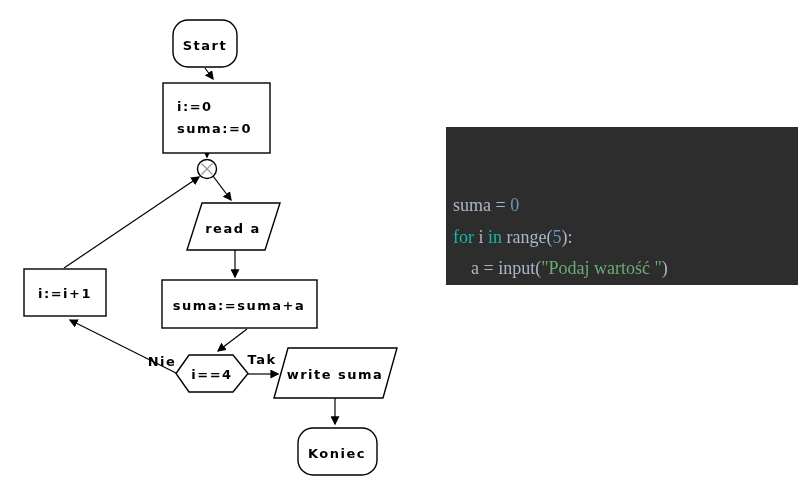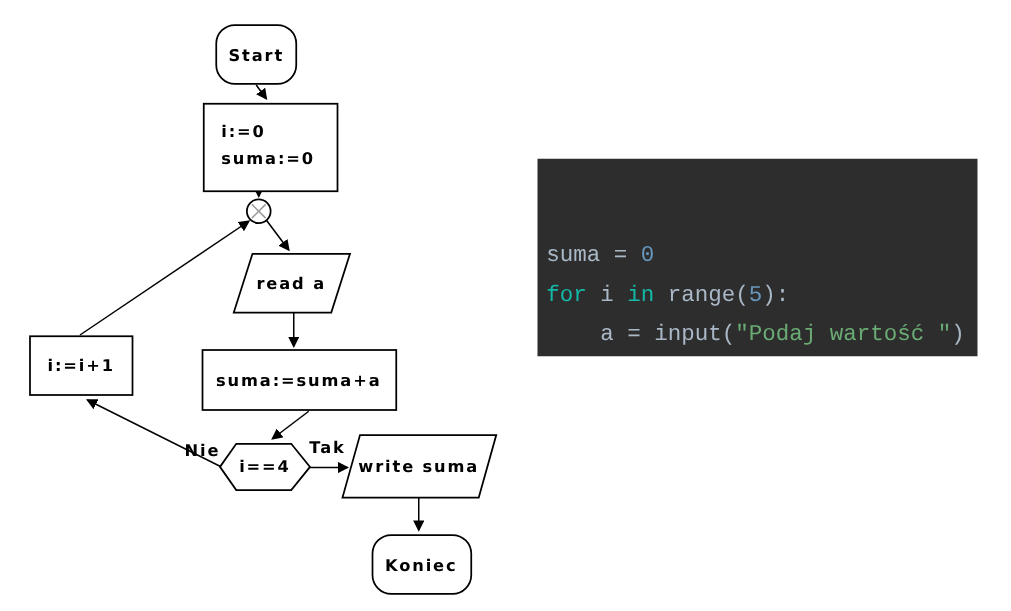--- a/index.html
+++ b/index.html
@@ -20,26 +20,26 @@
   .fc-label {
     font-family: "DejaVu Sans", "Liberation Sans", sans-serif;
     font-size: 13px; font-weight: bold; fill: #000000;
     letter-spacing: 1.5px;
   }
   .fc-center { text-anchor: middle; dominant-baseline: central; }
   .fc-start-anchor { text-anchor: start; dominant-baseline: central; }
 
   
   .code-block {
-    position: absolute; left: 430px; top: 127px;
+    position: absolute; left: 446px; top: 127px;
     width: 352px; height: 158px;
     background: #2d2d2d;
     box-sizing: border-box;
     padding: 1px 6px 0 7px;
-    font-family: Liberation Mono, monospace;
+    font-family: Liberation Serif, serif;
     font-size: 18px; line-height: 31.2px;
     white-space: pre;
     overflow: hidden;
   }
   .code-line { white-space: pre; }
   .tok-plain   { color: #a9b7c6; }
   .tok-keyword { color: #14b8a6; }
   .tok-number  { color: #6897bb; }
   .tok-string  { color: #6aab73; }
 </style>

